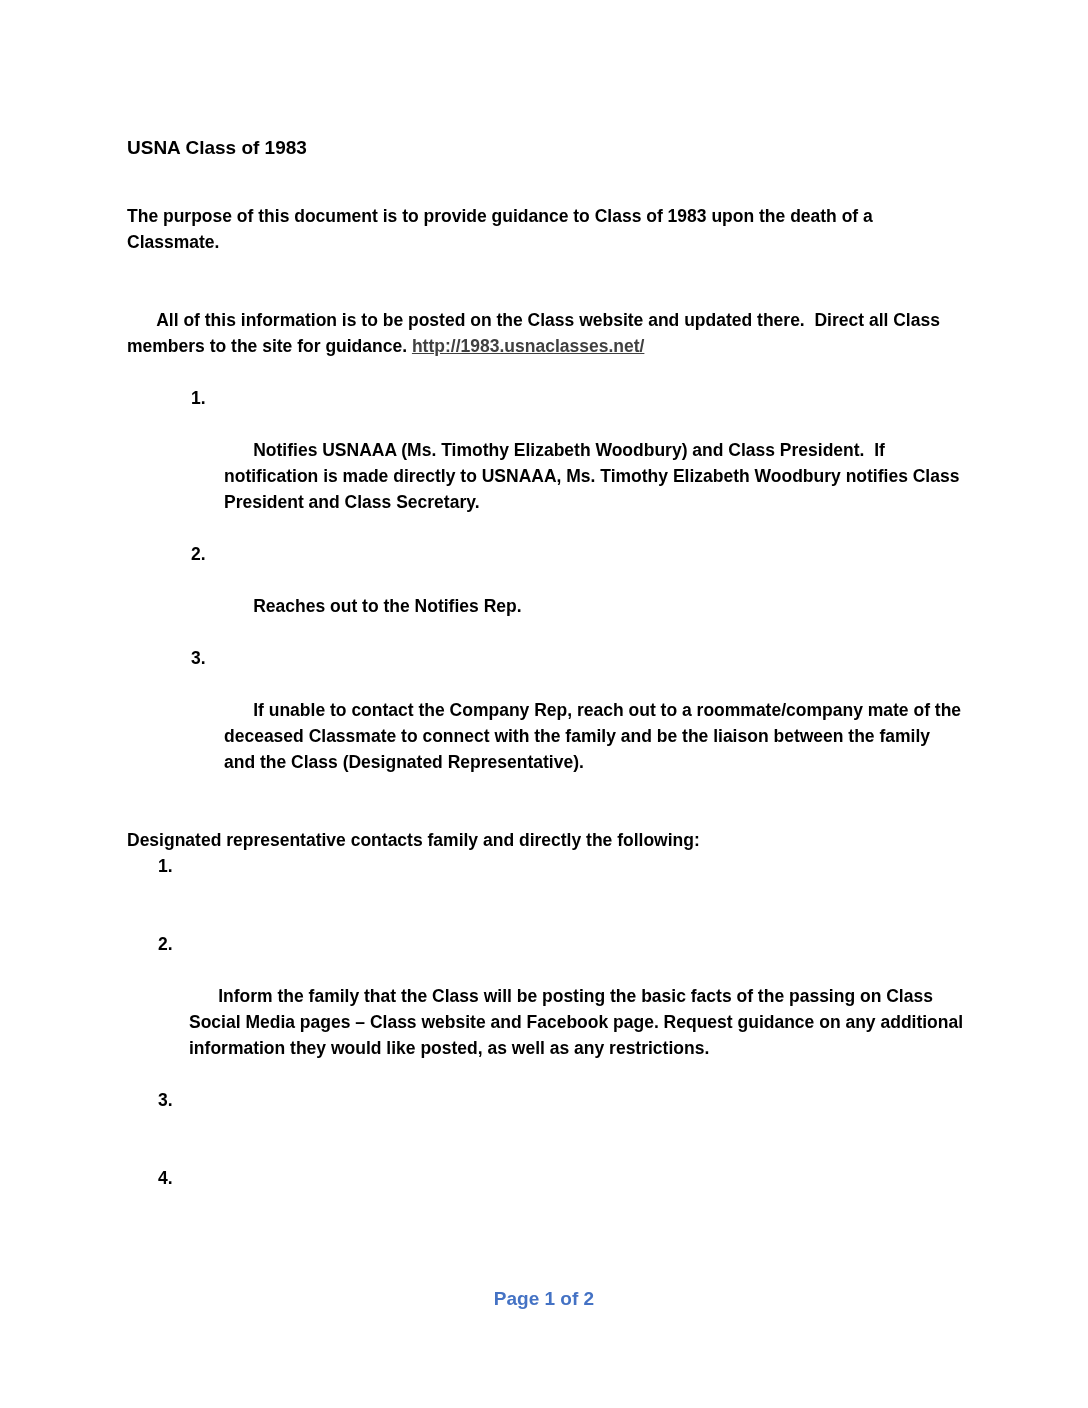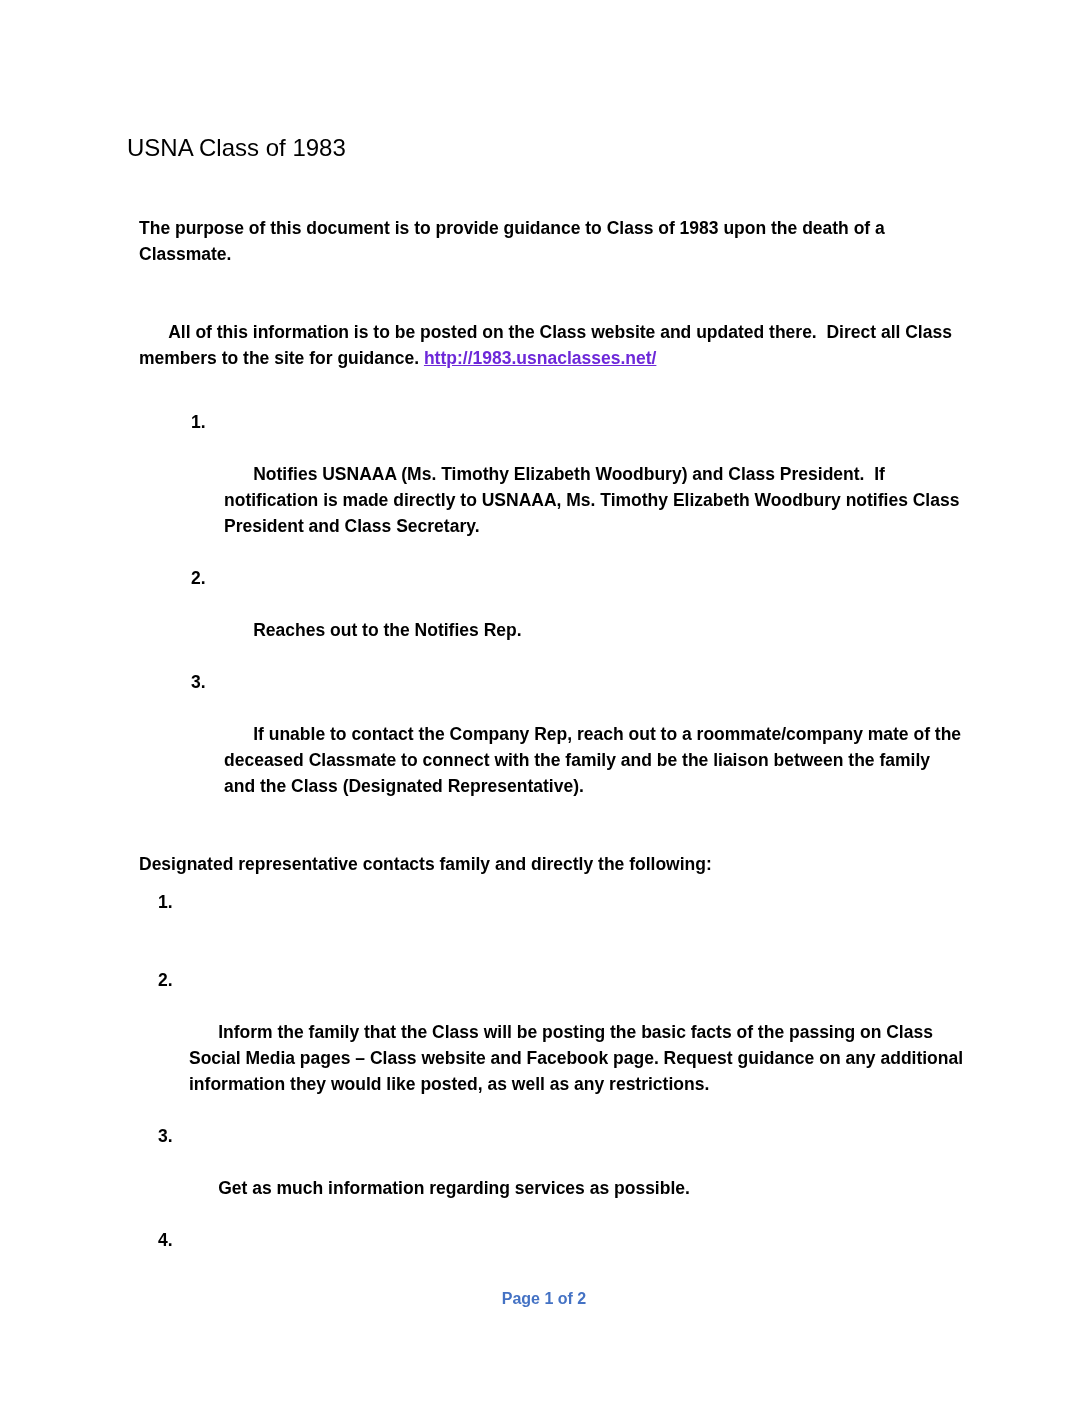--- a/index.html
+++ b/index.html
@@ -15,46 +15,46 @@
     color: #000000;
     overflow: hidden;
   }
   .content {
     position: absolute;
     left: 127px;
     top: 133px;
     width: 838px;
   }
   .title-block {
-    font-size: 24px;
+    font-size: 19px;
     line-height: 30px;
-    font-weight: 400;
-    margin: 0 0 52px 0;
+    font-weight: 700;
+    margin: 0 0 40px 0;
   }
-  .para { margin: 12px; white-space: pre-wrap; }
+  .para { margin: 0; white-space: pre-wrap; }
   .mt { margin-top: 26px; }
   .li { position: relative; white-space: pre-wrap; }
   .indent-a { padding-left: 97px; }
   .indent-a > .num { position: absolute; left: 64px; top: 0; }
   .indent-b { padding-left: 62px; }
   .indent-b > .num { position: absolute; left: 31px; top: 0; }
   a.link, .link {
-    color: #6d28d9;
+    color: #404040;
     text-decoration: underline;
     cursor: pointer;
     word-break: break-all;
   }
   .footer {
     position: absolute;
     left: 0;
     right: 0;
     top: 1286px;
     text-align: center;
     color: #4472c4;
-    font-size: 16px;
+    font-size: 19px;
   }
 </style>
 </head>
 <body>
 
 <div class="page">
   <div class="content">
 
     <div class="title-block">
       <div>USNA Class of 1983</div>
@@ -84,21 +84,20 @@
 
     <div class="li indent-b">
       <span class="num">1.</span>
     </div>
     <div class="li indent-b">
       <span class="num">2.</span>
       <span>Inform the family that the Class will be posting the basic facts of the passing on Class Social Media pages – Class website and Facebook page. Request guidance on any additional information they would like posted, as well as any restrictions.</span>
     </div>
     <div class="li indent-b">
       <span class="num">3.</span>
-      <span>Get as much information regarding services as possible.</span>
     </div>
     <div class="li indent-b">
       <span class="num">4.</span>
       
     </div>
 
   </div>
 
   <div class="footer">Page 1 of 2</div>
 </div>

